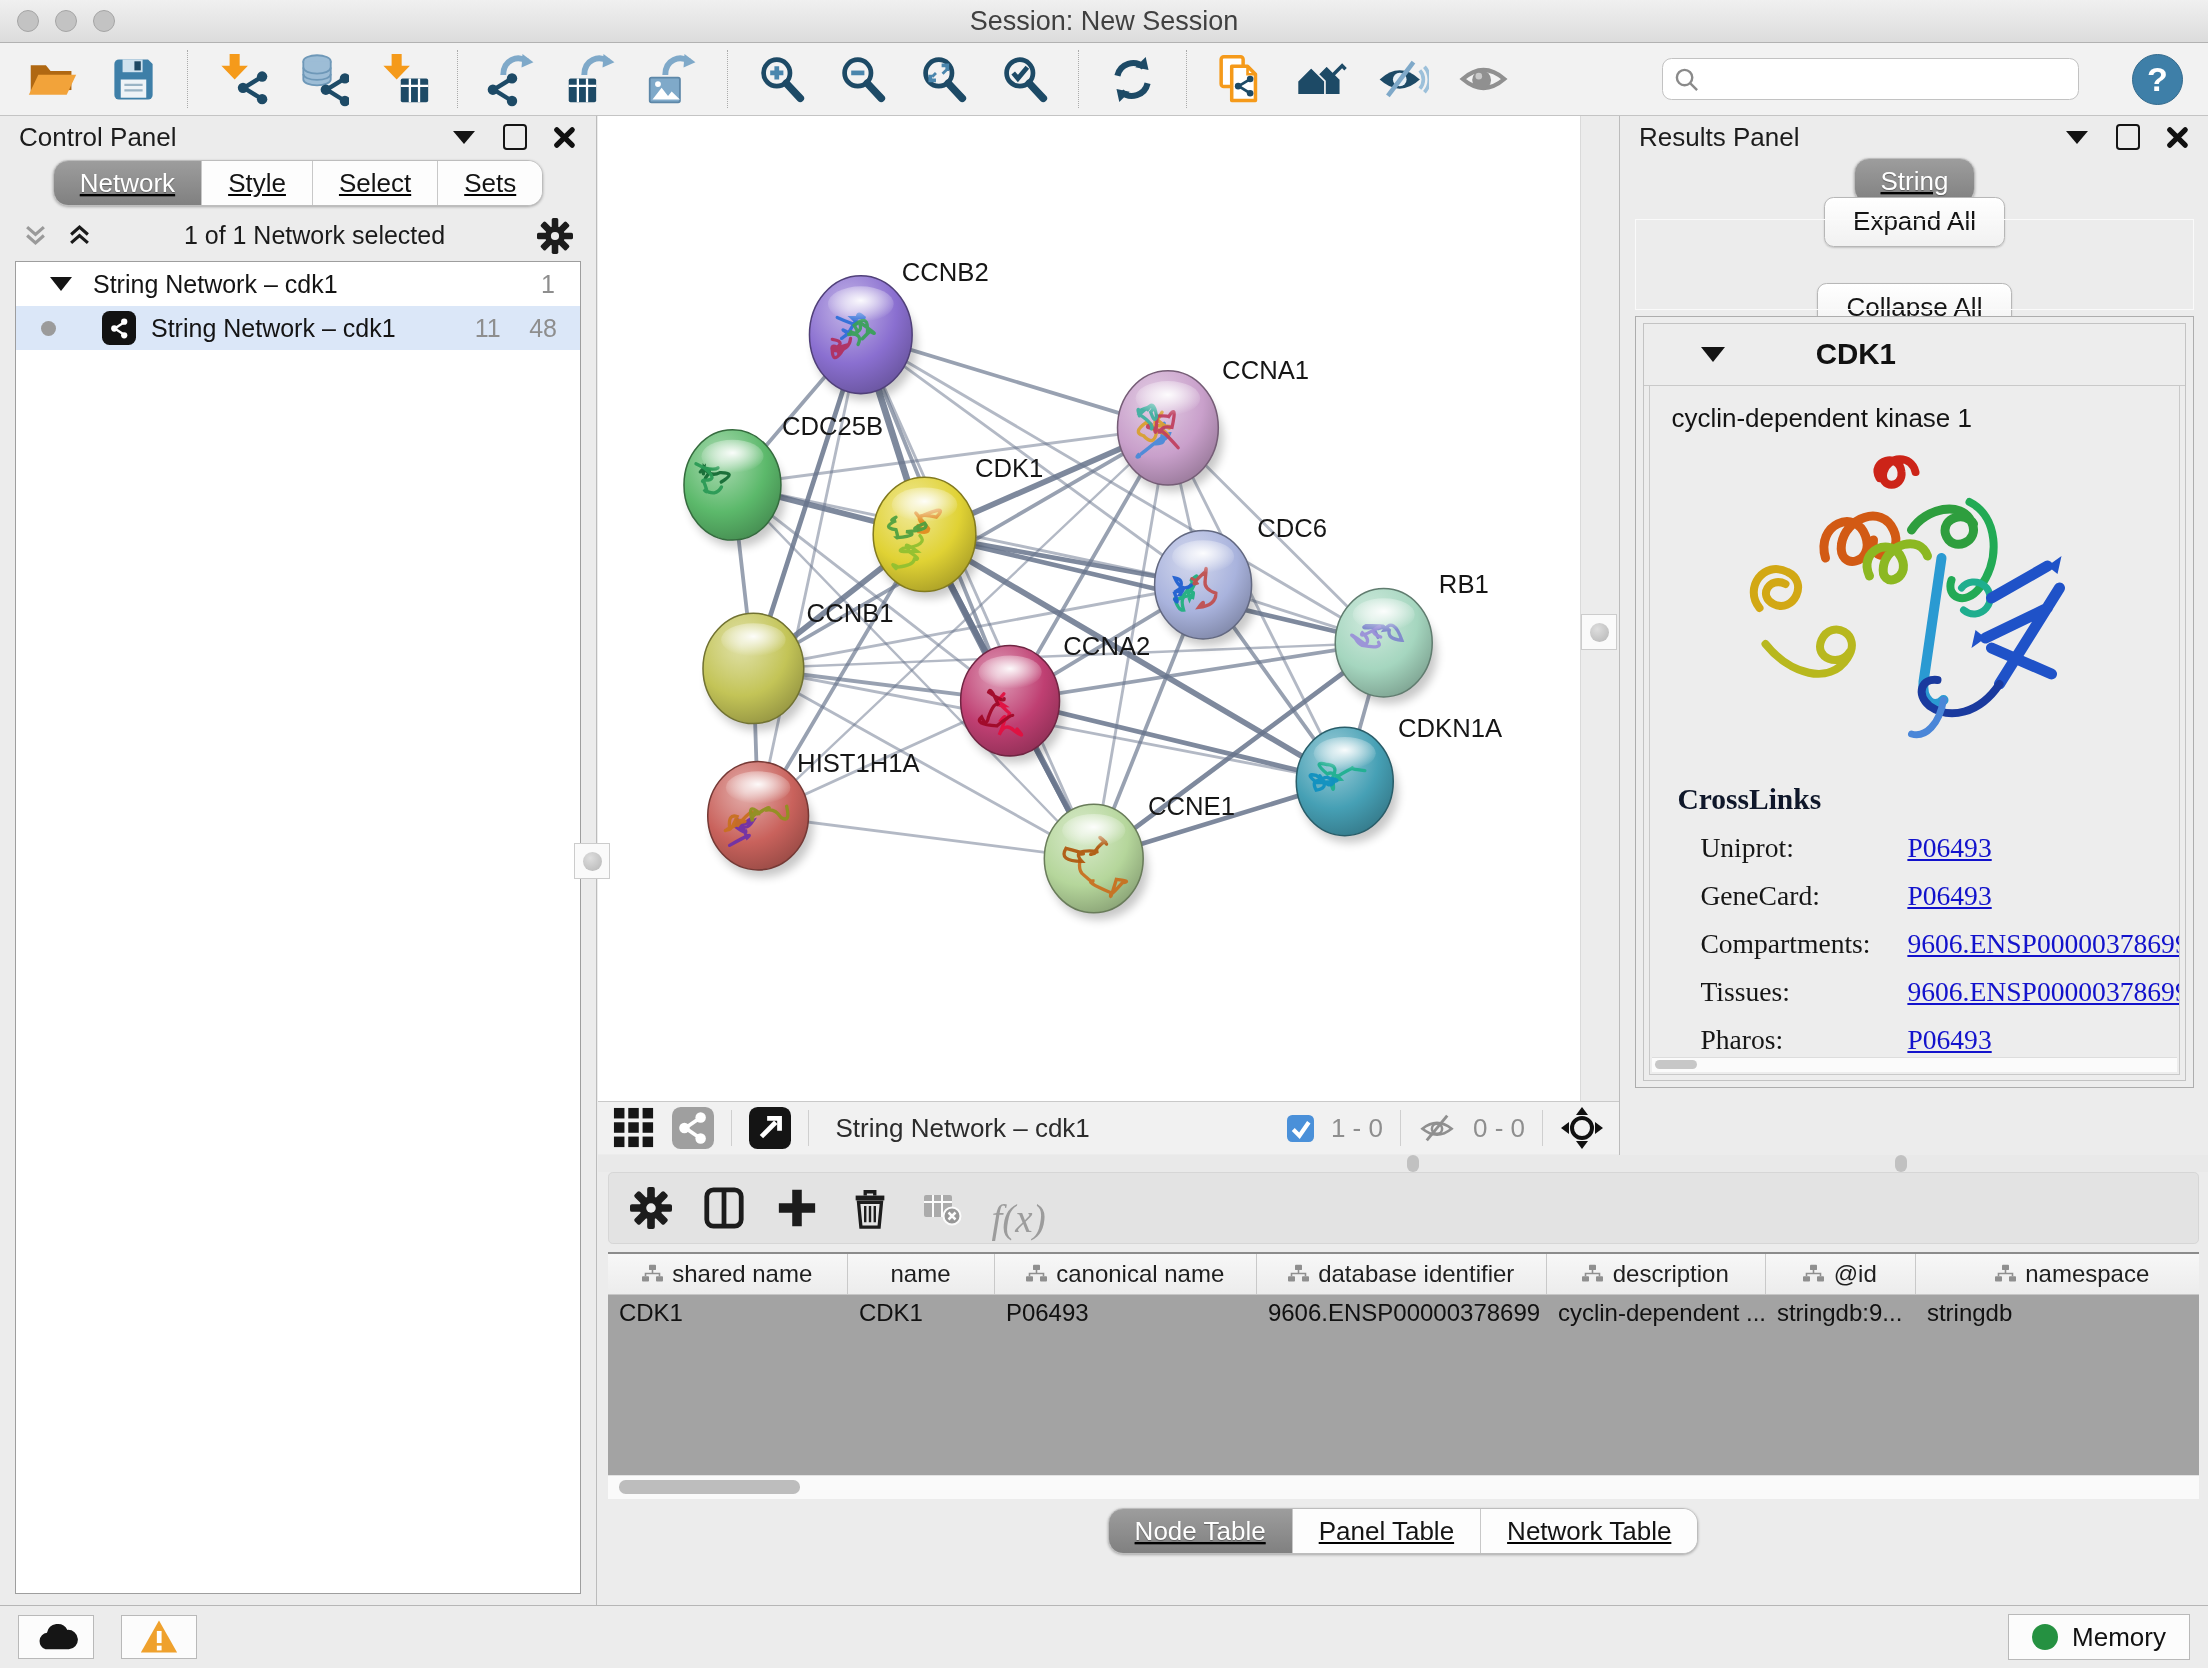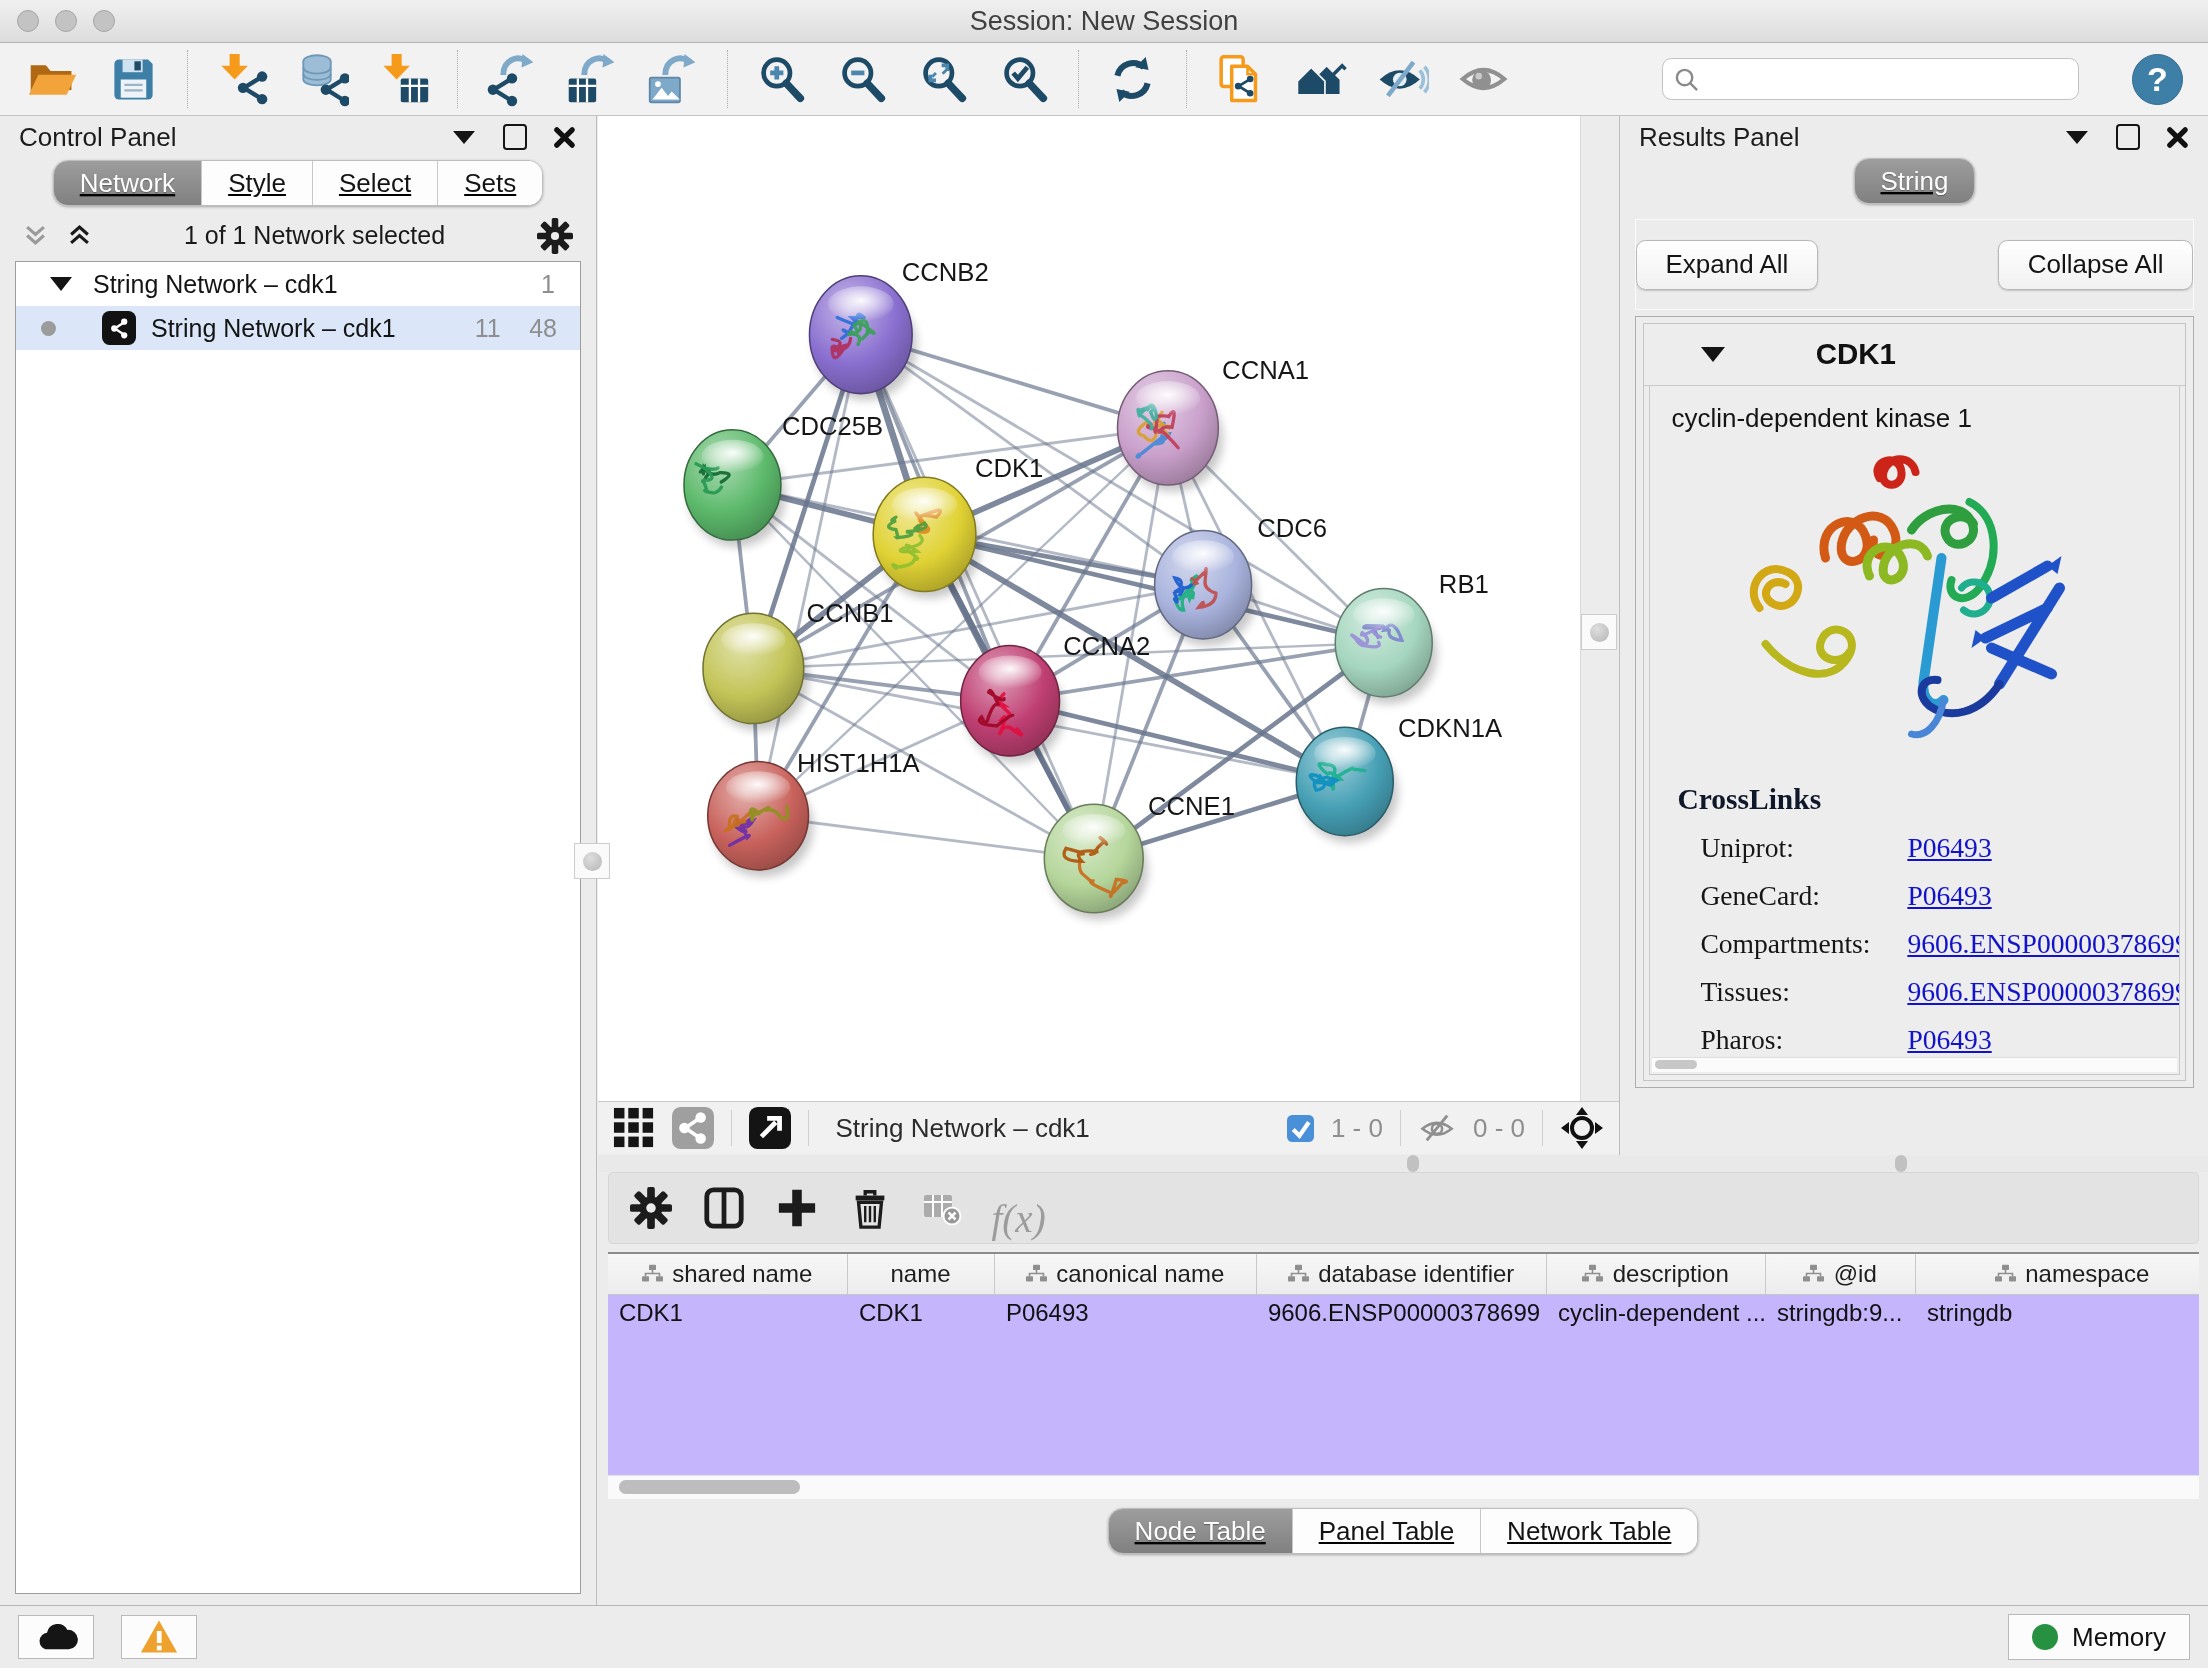--- a/index.html
+++ b/index.html
@@ -71,21 +71,21 @@
   .nt-count{font-size:26px;color:#8e8e8e;}
   .nt-check{width:27px;height:27px;flex:none;}
   .splitter{position:absolute;left:598px;top:1155px;right:0;height:17px;background:#e9e9e9;}
   .splitter .oval{position:absolute;width:12.4px;height:17px;border-radius:6.7px;background:#c1c1c1;top:0;}
 
   
   .results-panel{position:absolute;left:1619px;top:116px;width:590px;height:1039px;background:#ececec;
     border-left:1.9px solid #bcbcbc;box-sizing:border-box;}
   .rp-tabs{display:flex;justify-content:center;margin-top:0px;}
   .rp-box1{margin:15px 15px 0 15px;border:1px solid #adadad;outline:1px solid #fafafa;outline-offset:-1.9px;
-    height:89px;display:flex;align-items:center;justify-content:space-between;gap:36px;}
+    height:89px;display:flex;align-items:center;justify-content:center;gap:36px;flex-direction:column;}
   .rp-btn{background:linear-gradient(#ffffff,#f1f1f1);border:1px solid #b7b7b7;border-radius:9.5px;
     font-size:26px;padding:8.6px 28.5px;font-family:inherit;box-shadow:0 1px 1.9px rgba(0,0,0,.18);color:#141414;}
   .rp-box2{margin:5.7px 15px 0 15px;border:1px solid #adadad;height:772px;background:#ededed;
     position:relative;box-sizing:border-box;padding:5.7px 6.7px;}
   .rp-sec{border:1px solid #c3c3c3;height:100%;box-sizing:border-box;display:flex;flex-direction:column;}
   .rp-sec-header{height:61px;flex:none;display:flex;align-items:center;border-bottom:1px solid #c9c9c9;}
   .rp-sec-caret{width:0;height:0;border-left:12.4px solid transparent;border-right:12.4px solid transparent;
     border-top:15px solid #141414;margin-left:57px;}
   .rp-sec-title{font-size:29.5px;font-weight:bold;color:#111;margin-left:91px;}
   .rp-content{flex:1;margin:0 5.7px 5.7px 5.7px;border:1px solid #c9c9c9;border-top:none;position:relative;overflow:hidden;}
@@ -97,21 +97,21 @@
   .cl-label{width:207px;padding-left:23px;flex:none;}
   .cl-link{color:#1212cc;text-decoration:underline;cursor:pointer;}
   .rp-scroll{position:absolute;bottom:1.9px;left:1.9px;right:1.9px;height:14.3px;background:#fbfbfb;border-top:1px solid #ddd;}
   .rp-scroll .h{width:42px;height:8.6px;border-radius:4.8px;background:#c7c7c7;margin:2.9px 0 0 2.9px;}
 
   
   .table-panel{position:absolute;left:598px;top:1172px;right:0;bottom:63px;background:#ececec;}
   .tp-toolbar{margin:0px 9.5px 0 9.5px;background:#e3e3e3;border:1px solid #d6d6d6;border-radius:4.8px;height:70px;
     display:flex;align-items:center;gap:30px;padding:0 21px;}
   .tp-fx{font-family:"Liberation Serif",serif;font-style:italic;font-size:39px;color:#9c9c9c;margin-top:20px;}
-  .tp-table{margin:7.6px 9.5px 0 9.5px;background:#c4b5fd;border-top:2.9px solid #8b8b8b;height:245px;overflow:hidden;position:relative;}
+  .tp-table{margin:7.6px 9.5px 0 9.5px;background:#a3a3a3;border-top:2.9px solid #8b8b8b;height:245px;overflow:hidden;position:relative;}
   .tp-hrow{display:flex;height:40px;background:linear-gradient(#f7f7f7,#ececec);border-bottom:1px solid #c6c6c6;overflow:hidden;}
   .tp-hcell{display:flex;align-items:center;justify-content:center;gap:9.5px;border-right:1px solid #c9c9c9;
     font-size:24px;color:#1e1e1e;box-sizing:border-box;flex:none;overflow:hidden;white-space:nowrap;}
   .tp-drow{display:flex;height:36px;overflow:hidden;}
   .tp-dcell{font-size:24px;color:#111;padding:4.8px 11.4px 0 11.4px;box-sizing:border-box;flex:none;overflow:hidden;white-space:nowrap;}
   .tp-hscroll{position:absolute;bottom:0;left:0;right:0;height:23px;background:#fafafa;border-top:1px solid #e3e3e3;}
   .tp-hscroll .h{width:181px;height:13.3px;border-radius:6.7px;background:#bdbdbd;margin:4.8px 0 0 11.4px;}
   .tp-tabs{display:flex;justify-content:center;margin-top:9.5px;}
 
   

